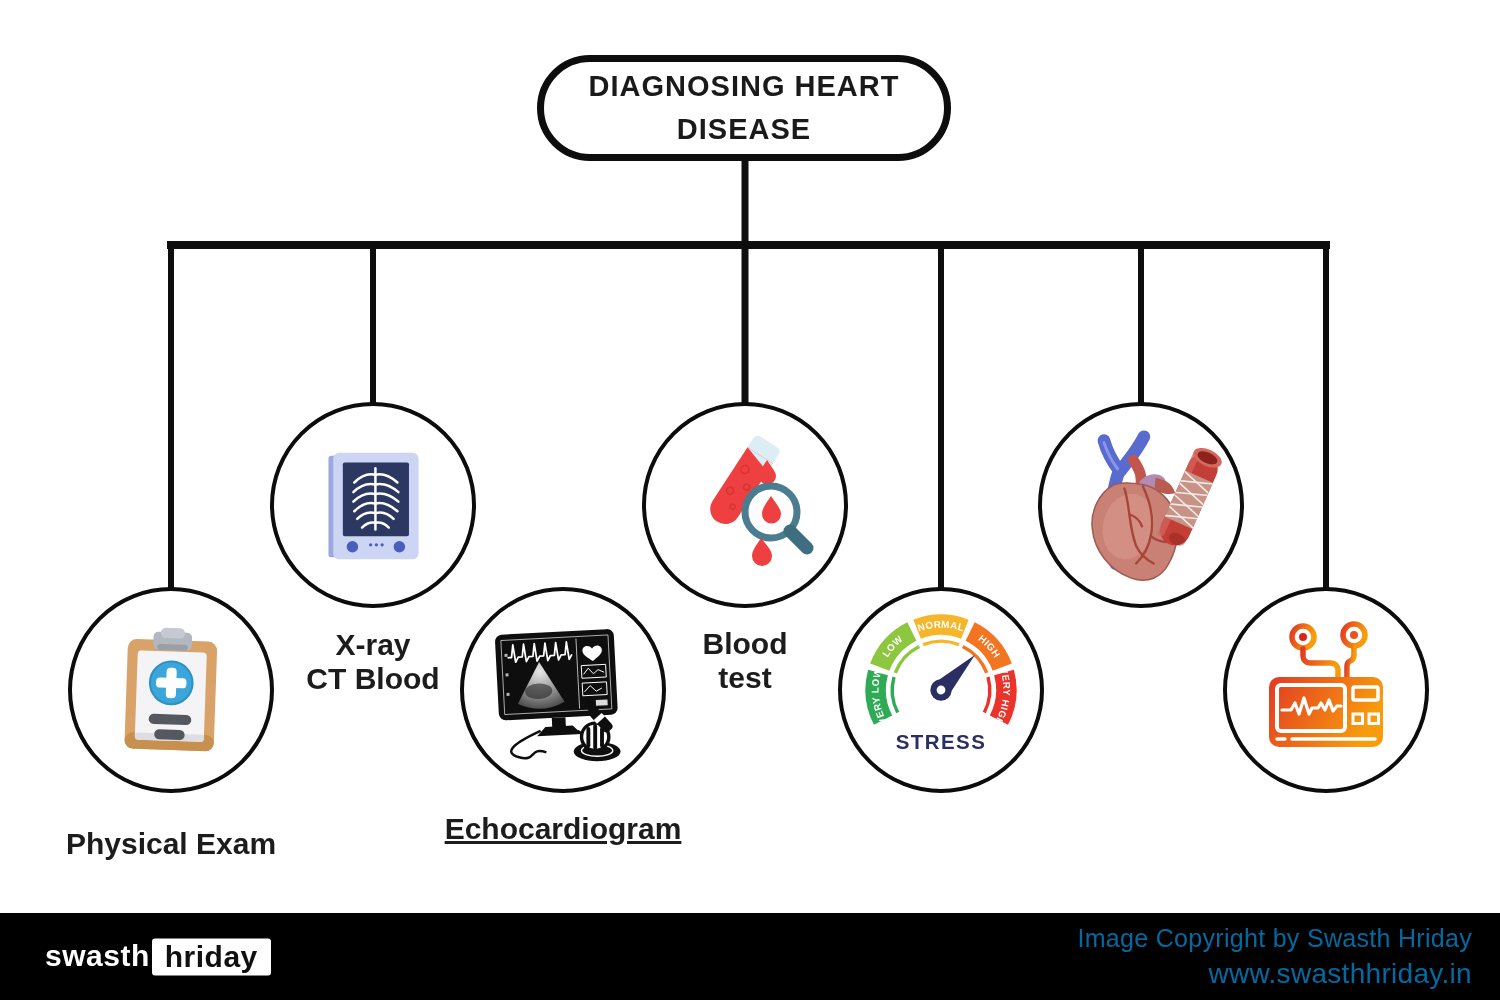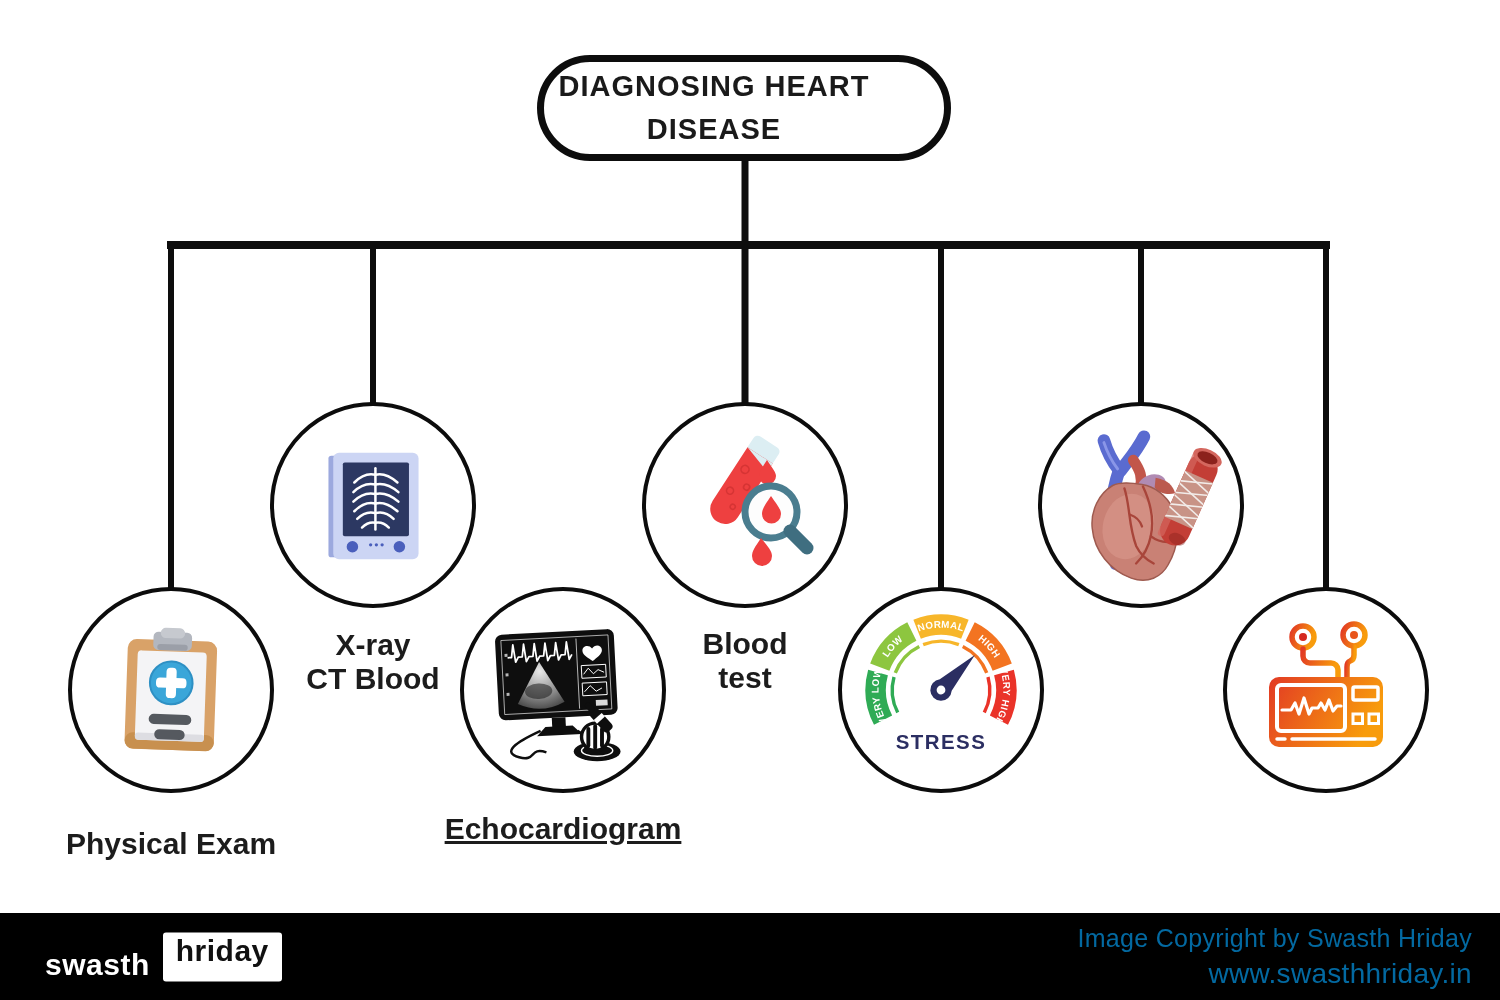--- a/index.html
+++ b/index.html
@@ -4,38 +4,38 @@
 <style>
   * { margin:0; padding:0; box-sizing:border-box; }
   html,body { width:1500px; height:1000px; background:#ffffff; overflow:hidden;
               font-family:"Liberation Sans", sans-serif; }
   .canvas { position:relative; width:1500px; height:1000px; background:#ffffff; }
 
   .connectors { position:absolute; left:0; top:0; width:1500px; height:1000px; }
 
   .title-box { position:absolute; left:537px; top:55px; width:414px; height:106px;
                border:7px solid #0d0d0d; border-radius:54px; background:#ffffff;
-               display:flex; align-items:center; justify-content:flex-start; text-align:center; }
+               display:flex; align-items:center; justify-content:center; text-align:center; }
   .title-box .title-text { font-size:29px; line-height:43px; font-weight:600;
                letter-spacing:1px; color:#1a1a1a; width:340px; }
 
   .node-circle { position:absolute; width:206px; height:206px; border:4px solid #0c0c0c;
                  border-radius:50%; background:#ffffff; display:flex;
                  align-items:center; justify-content:center; }
   .node-label { position:absolute; width:320px; text-align:center; font-size:30px;
                 line-height:34px; font-weight:600; color:#1c1c1c; white-space:pre-line; }
 
   svg text { font-family:"Liberation Sans", sans-serif; }
 
   .footer { position:absolute; left:0; top:913px; width:1500px; height:87px; background:#000000; }
   .logo { position:absolute; left:45px; top:50%; transform:translateY(-50%);
-          display:flex; align-items:flex-end; gap:13px; }
+          display:flex; align-items:flex-start; gap:2px; }
   .logo-text { color:#ffffff; font-size:30px; font-weight:700; letter-spacing:0.5px; }
   .logo-badge { background:#ffffff; color:#101010; font-size:30px; font-weight:700;
-                padding:1px 13px 14px 13px; border-radius:3px; letter-spacing:0.5px; }
+                padding:1px 13px 2px 13px; border-radius:3px; letter-spacing:0.5px; }
   .copyright { position:absolute; right:28px; top:50%; transform:translateY(-50%);
                text-align:right; color:#0369a1; }
   .copy-line1 { font-size:25px; font-weight:500; letter-spacing:0.3px; }
   .copy-line2 { font-size:28px; margin-top:5px; letter-spacing:0.3px; }
 </style>
 </head>
 <body>
 
 <div class="canvas">
 

